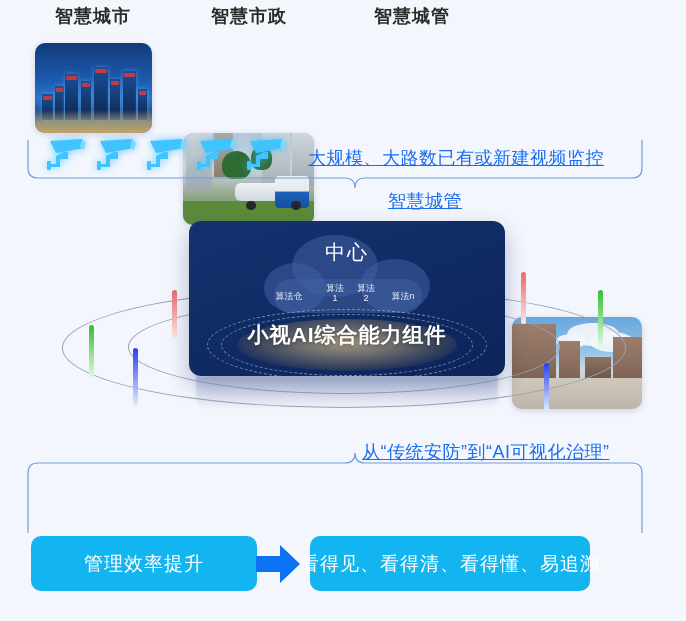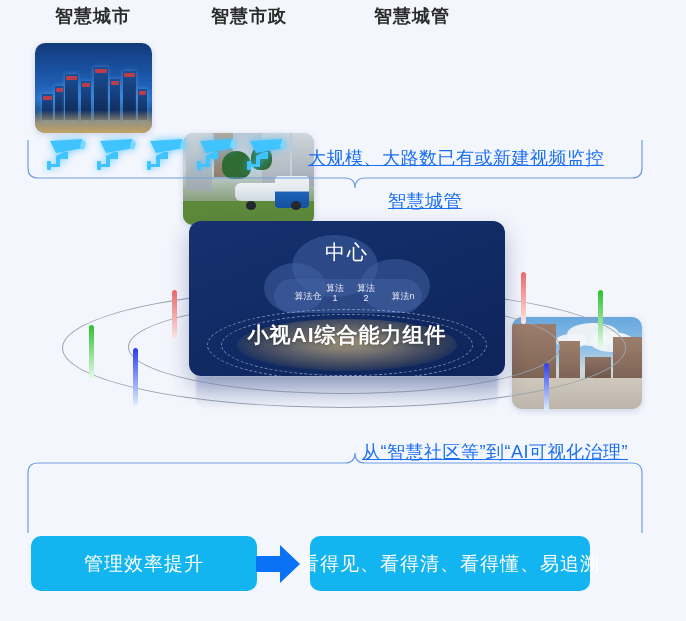--- a/index.html
+++ b/index.html
@@ -273,21 +273,21 @@
 
     <div class="cloud-shape">
       <div class="lobe" style="left:28px;top:0px;width:86px;height:62px;"></div>
       <div class="lobe" style="left:0px;top:28px;width:62px;height:50px;"></div>
       <div class="lobe" style="left:96px;top:24px;width:70px;height:54px;"></div>
       <div class="lobe" style="left:10px;top:44px;width:148px;height:34px;border-radius:20px;"></div>
     </div>
 
     <div class="cloud-txt core-center">中心</div>
 
-    <div class="algo" style="left:100px;top:70px;width:38px;text-align:center;">
+    <div class="algo" style="left:81px;top:70px;width:38px;text-align:center;">
       <span>算法仓</span>
     </div>
     <div class="algo" style="left:133px;top:62px;width:26px;">
       <span>算法</span><br>
       <span>1</span>
     </div>
     <div class="algo" style="left:164px;top:62px;width:26px;">
       <span>算法</span><br>
       <span>2</span>
     </div>
@@ -303,21 +303,21 @@
 
     <div class="core-title">小视AI综合能力组件</div>
   </div>
 
   <div class="brace" style="left:20px;top:455px;width:630px;height:80px;">
     <svg viewBox="0 0 630 80" width="630" height="80">
       <path d="M8 78 L8 18 Q8 8 18 8 L325 8 Q335 8 335 -2 L335 -2 Q335 8 345 8 L612 8 Q622 8 622 18 L622 78" fill="none" stroke="#6f9ee0" stroke-width="1.2"></path>
     </svg>
   </div>
 
-  <div class="htext" style="left:362px;top:440px;">从“智慧社区等”到“AI可视化治理”</div>
+  <div class="htext" style="left:362px;top:440px;">从“传统安防”到“AI可视化治理”</div>
 
   <div class="pill" style="left:31px;top:536px;width:226px;height:55px;">
     <span>管理效率提升</span>
   </div>
 
   <div class="arrow" style="left:256px;top:545px;">
     <svg width="44" height="38" viewBox="0 0 44 38">
       <path d="M0 11 L24 11 L24 0 L44 19 L24 38 L24 27 L0 27 Z" fill="#0a72f5"></path>
     </svg>
   </div>

